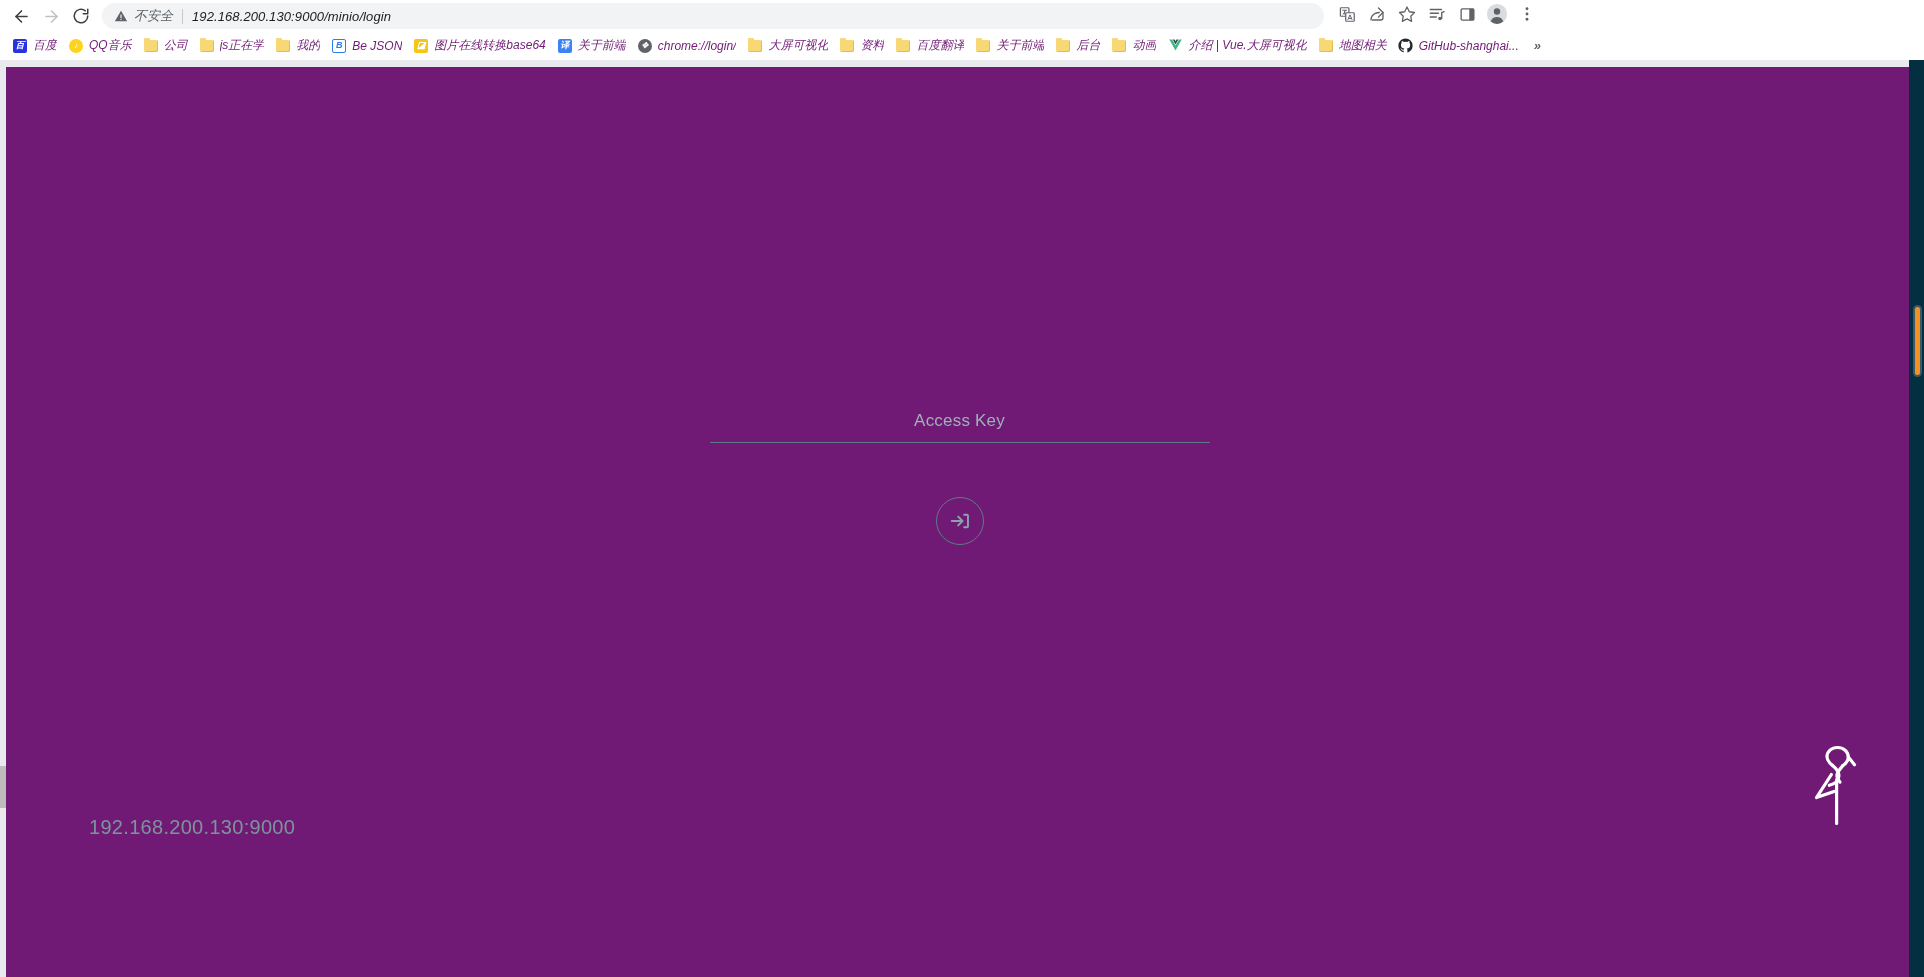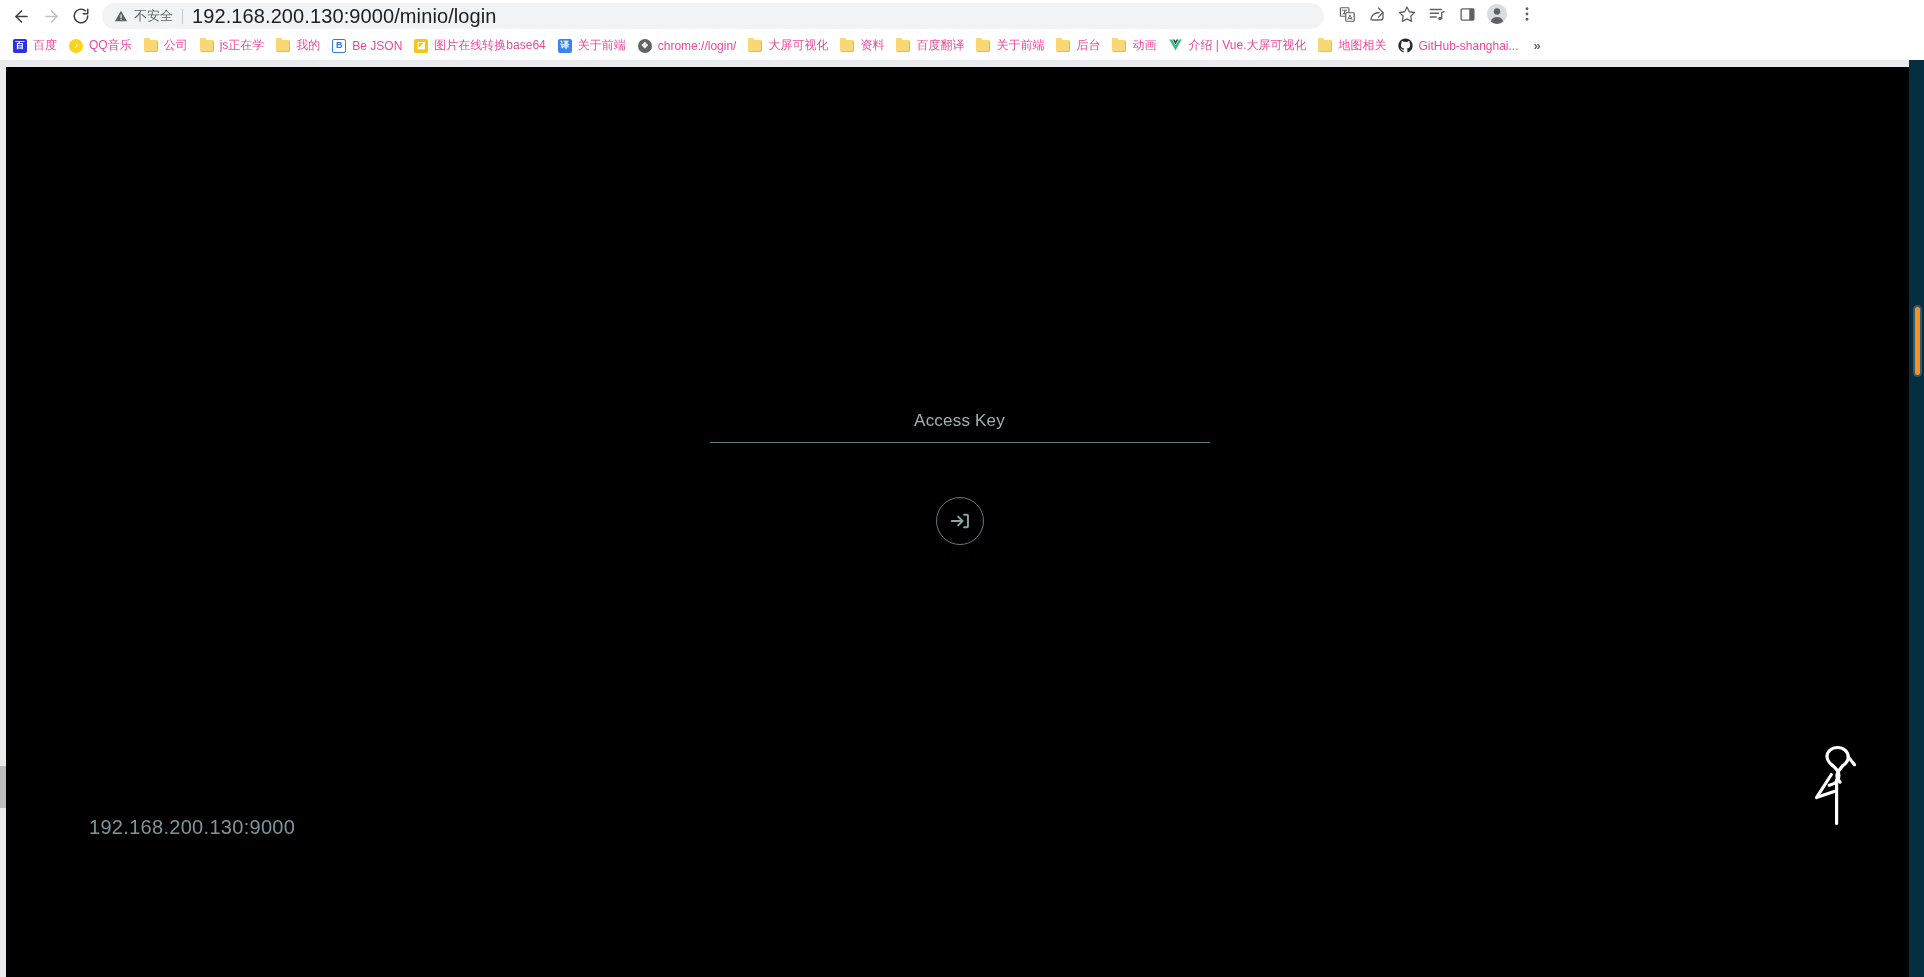--- a/index.html
+++ b/index.html
@@ -8,20 +8,21 @@
     overflow: hidden;
     font-family: "Liberation Sans", sans-serif;
     background: #ffffff;
   }
 
   
   .browser-chrome {
     width: 1548px;
     background: #ffffff;
     user-select: none;
+    font-style: italic;
   }
 
   .toolbar {
     height: 32px;
     display: flex;
     align-items: center;
     padding: 0 6px;
     background: #ffffff;
   }
 
@@ -51,21 +52,21 @@
     color: #5f6368;
     white-space: nowrap;
   }
   .omni-sep {
     width: 1px; height: 15px;
     background: #c6c8ca;
     margin: 0 9px;
     flex: 0 0 auto;
   }
   .omni-url {
-    font-size: 20px;
+    font-size: 13px;
     color: #202124;
     white-space: nowrap;
     overflow: hidden;
     text-overflow: ellipsis;
     letter-spacing: .1px;
   }
 
   .toolbar-actions {
     display: flex;
     align-items: center;
@@ -101,21 +102,21 @@
   .bm-ico {
     width: 16px; height: 16px;
     margin-right: 5px;
     flex: 0 0 auto;
     display: flex; align-items: center; justify-content: center;
     font-size: 10px;
     line-height: 1;
   }
   .bm-label {
     font-size: 12px;
-    color: #ec4899;
+    color: #701a75;
     white-space: nowrap;
     overflow: hidden;
     text-overflow: ellipsis;
   }
   .bm-spacer { flex: 1 1 auto; }
   .bm-chevron {
     font-size: 13px; color: #5f6368;
     padding: 0 8px;
     cursor: pointer;
     font-weight: bold;
@@ -166,21 +167,21 @@
     height: 917px;
     background: #e8eaed;
     overflow: hidden;
   }
 
   .page {
     position: absolute;
     left: 6px; top: 7px;
     width: 1907px;
     height: 910px;
-    background: #000000;
+    background: #701a75;
     overflow: hidden;
   }
 
   .left-tab {
     position: absolute;
     left: 0; top: 706px;
     width: 6px; height: 42px;
     background: #bdbdbd;
   }
 

